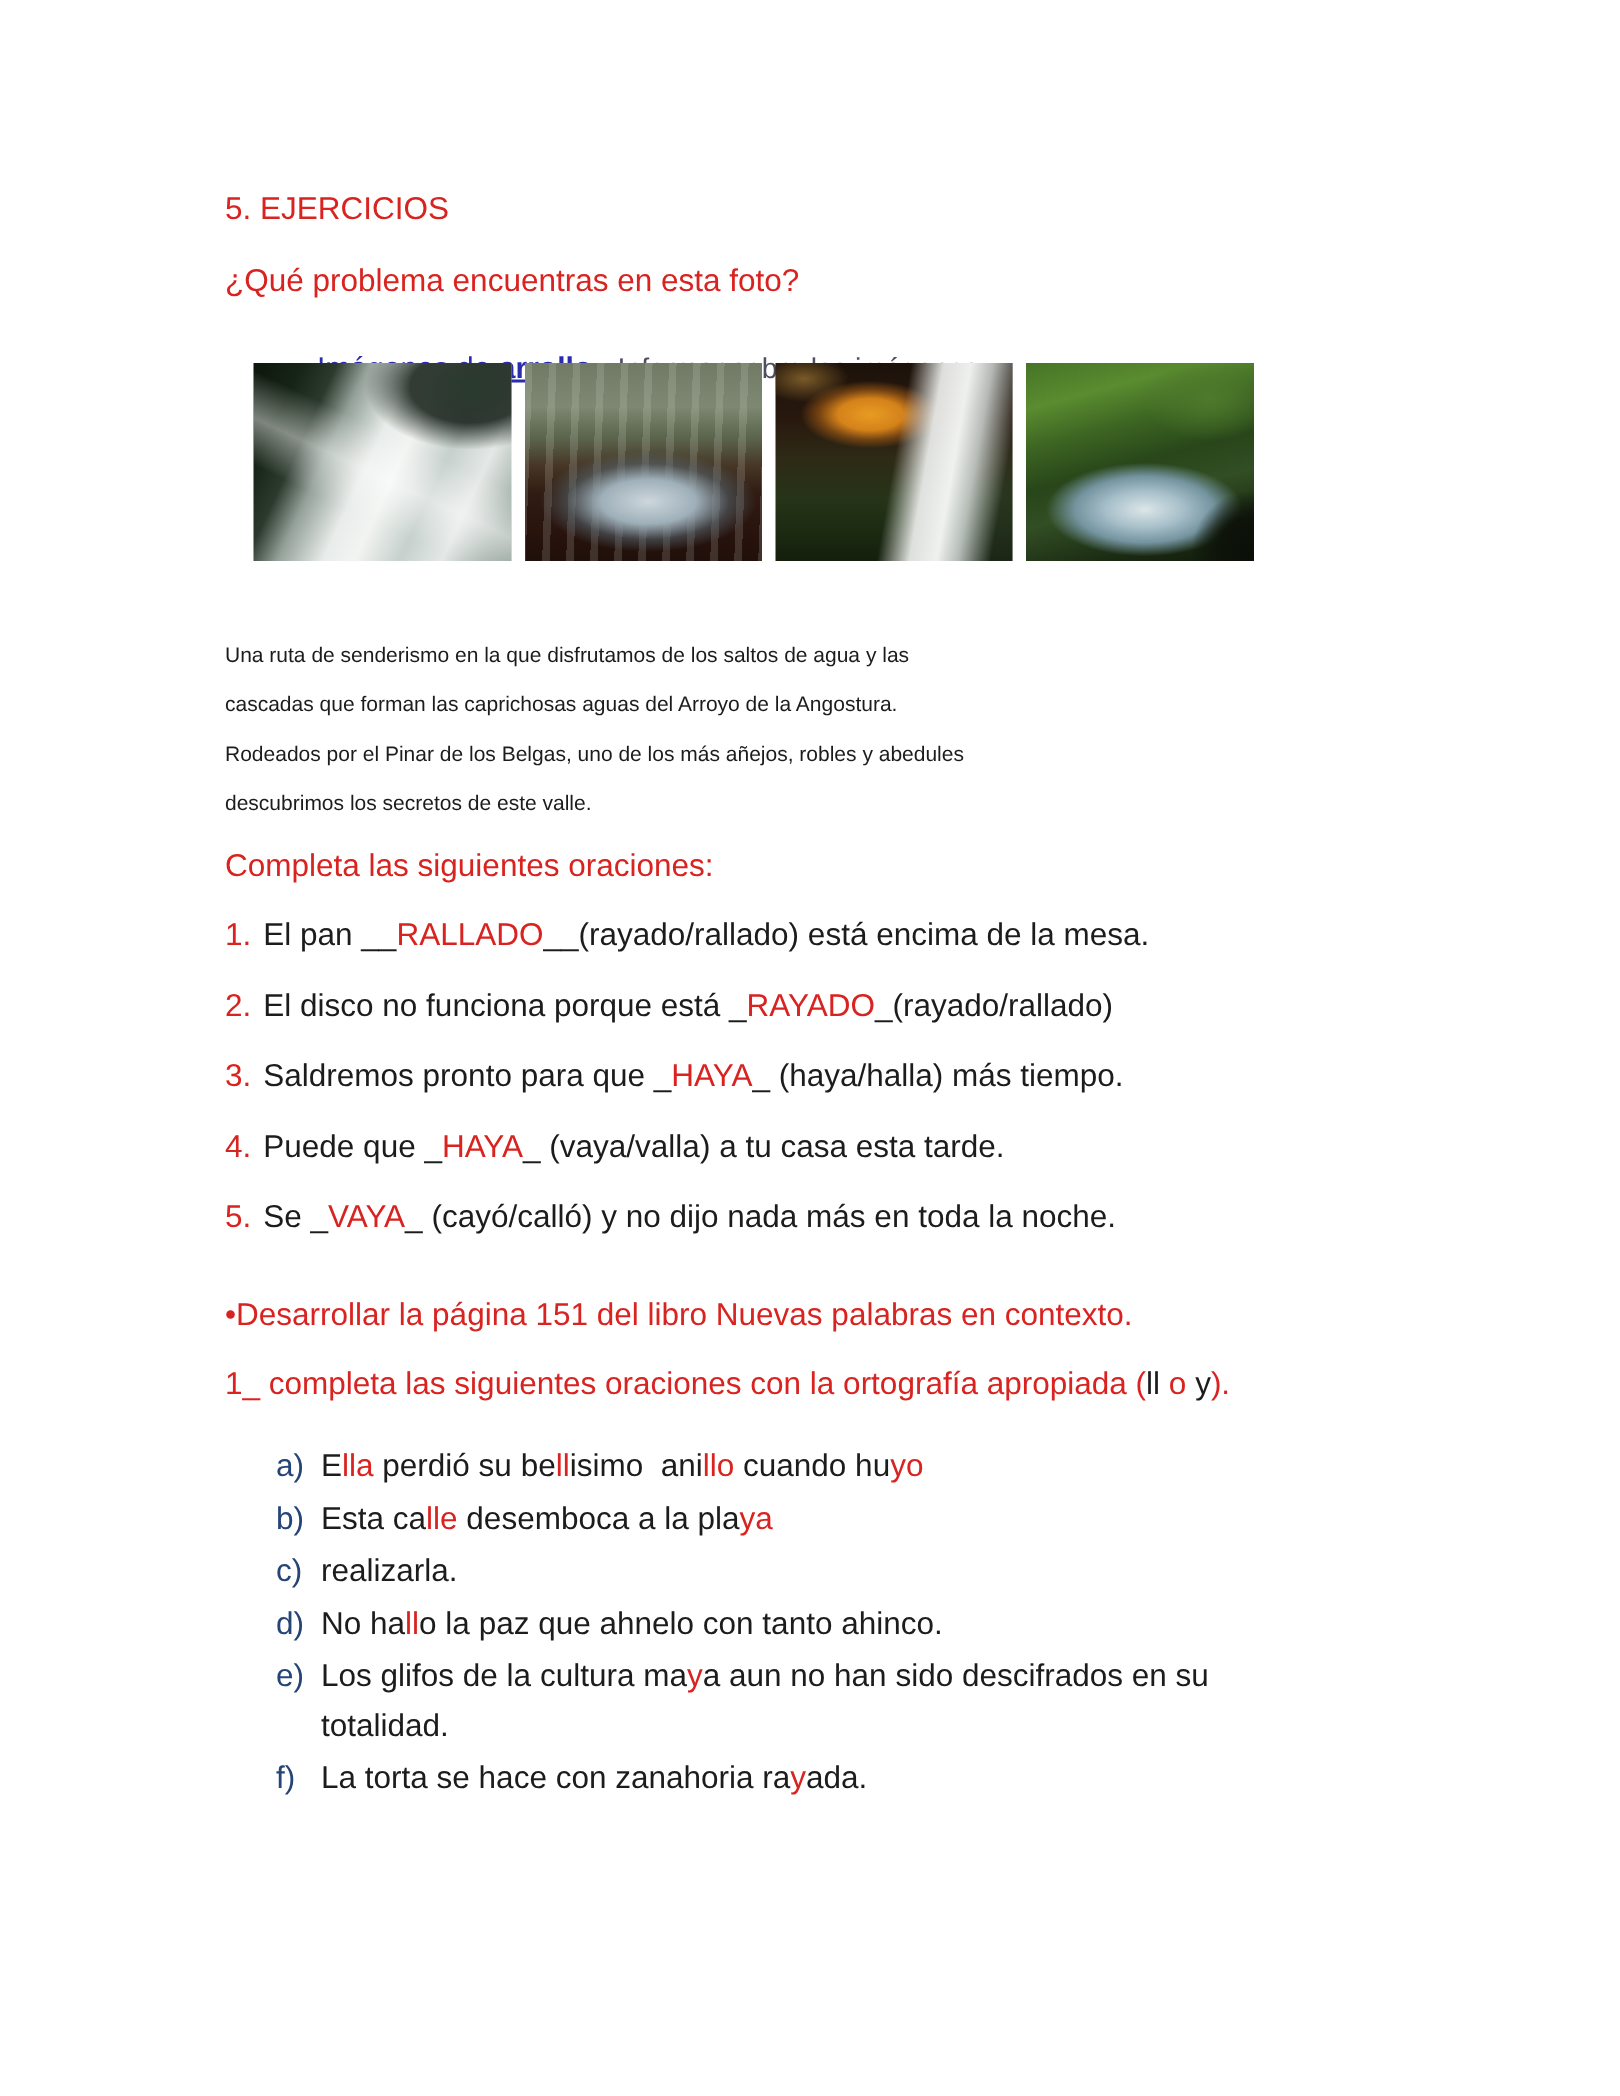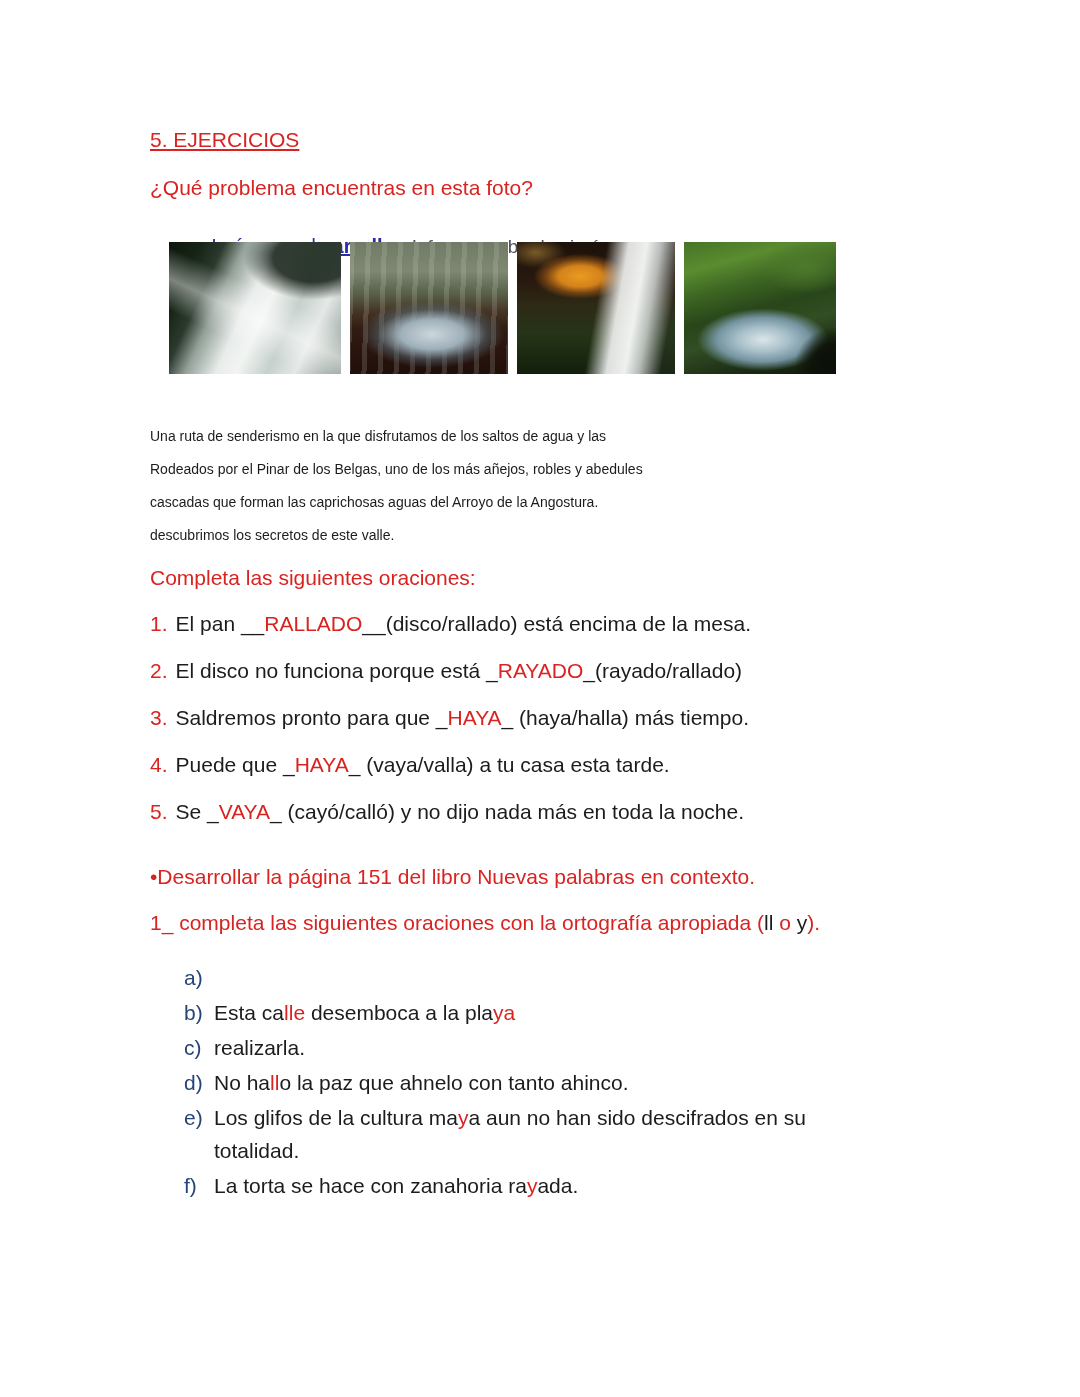--- a/index.html
+++ b/index.html
@@ -10,21 +10,21 @@
   html,body{background:var(--background);}
   body{
     width:1080px;height:1397px;position:relative;overflow:hidden;
     font-family:"Liberation Sans",sans-serif;color:var(--black);
   }
   .page{padding:128px 100px 0 150px;}
   .line{font-size:21px;line-height:24px;white-space:pre-wrap;}
   .t-red{color:var(--red);}
   .t-black{color:var(--black);}
   .t-navy{color:var(--navy);}
-  .section-title{margin-bottom:24px;text-decoration:underline;}
+  .section-title{margin-bottom:24px;}
   .question{margin-bottom:12px;}
 
   
   .search-figure{margin-bottom:46px;}
   .search-line{margin-left:28px;height:30px;font-size:20px;white-space:pre;}
   .search-link{color:var(--link_blue);text-decoration:underline;cursor:pointer;}
   .search-link b{font-weight:bold;}
   .search-annotation{color:var(--annotation_gray);font-size:19px;}
   .thumbs{margin-left:19px;display:flex;gap:9px;}
   .thumb{height:132px;flex:0 0 auto;}
@@ -77,30 +77,30 @@
     <div class="thumbs">
       <div class="thumb thumb-1"></div>
       <div class="thumb thumb-2"></div>
       <div class="thumb thumb-3"></div>
       <div class="thumb thumb-4"></div>
     </div>
   </div>
 
   <div class="para">
     <div class="pline">Una ruta de senderismo en la que disfrutamos de los saltos de agua y las</div>
+    <div class="pline">cascadas que forman las caprichosas aguas del Arroyo de la Angostura.</div>
     <div class="pline">Rodeados por el Pinar de los Belgas, uno de los más añejos, robles y abedules</div>
-    <div class="pline">cascadas que forman las caprichosas aguas del Arroyo de la Angostura.</div>
     <div class="pline">descubrimos los secretos de este valle.</div>
   </div>
 
   <div class="line t-red completa-heading">Completa las siguientes oraciones:</div>
 
   <div class="num-list">
     <div class="line num-item">
-      <span class="t-red num">1.</span><span class="t-black">El pan __</span><span class="t-red">RALLADO</span><span class="t-black">__(disco/rallado) está encima de la mesa.</span>
+      <span class="t-red num">1.</span><span class="t-black">El pan __</span><span class="t-red">RALLADO</span><span class="t-black">__(rayado/rallado) está encima de la mesa.</span>
     </div>
     <div class="line num-item">
       <span class="t-red num">2.</span><span class="t-black">El disco no funciona porque está _</span><span class="t-red">RAYADO</span><span class="t-black">_(rayado/rallado)</span>
     </div>
     <div class="line num-item">
       <span class="t-red num">3.</span><span class="t-black">Saldremos pronto para que _</span><span class="t-red">HAYA</span><span class="t-black">_ (haya/halla) más tiempo.</span>
     </div>
     <div class="line num-item">
       <span class="t-red num">4.</span><span class="t-black">Puede que _</span><span class="t-red">HAYA</span><span class="t-black">_ (vaya/valla) a tu casa esta tarde.</span>
     </div>
@@ -112,20 +112,23 @@
   <div class="line t-red bullet-line">•Desarrollar la página 151 del libro Nuevas palabras en contexto.</div>
 
   <div class="line instruction">
     <span class="t-red">1_ completa las siguientes oraciones con la ortografía apropiada (</span><span class="t-black">ll</span><span class="t-red"> o </span><span class="t-black">y</span><span class="t-red">).</span>
   </div>
 
   <div class="letter-list">
 
     <div class="letter-item">
       <span class="letter-cell t-navy">a)</span>
+      <div class="letter-body">
+        <div class="lline"><span class="t-black">E</span><span class="t-red">lla</span><span class="t-black"> perdió su be</span><span class="t-red">ll</span><span class="t-black">isimo  ani</span><span class="t-red">llo</span><span class="t-black"> cuando hu</span><span class="t-red">yo</span></div>
+      </div>
     </div>
 
     <div class="letter-item">
       <span class="letter-cell t-navy">b)</span>
       <div class="letter-body">
         <div class="lline"><span class="t-black">Esta ca</span><span class="t-red">lle</span><span class="t-black"> desemboca a la pla</span><span class="t-red">ya</span></div>
       </div>
     </div>
 
     <div class="letter-item">

